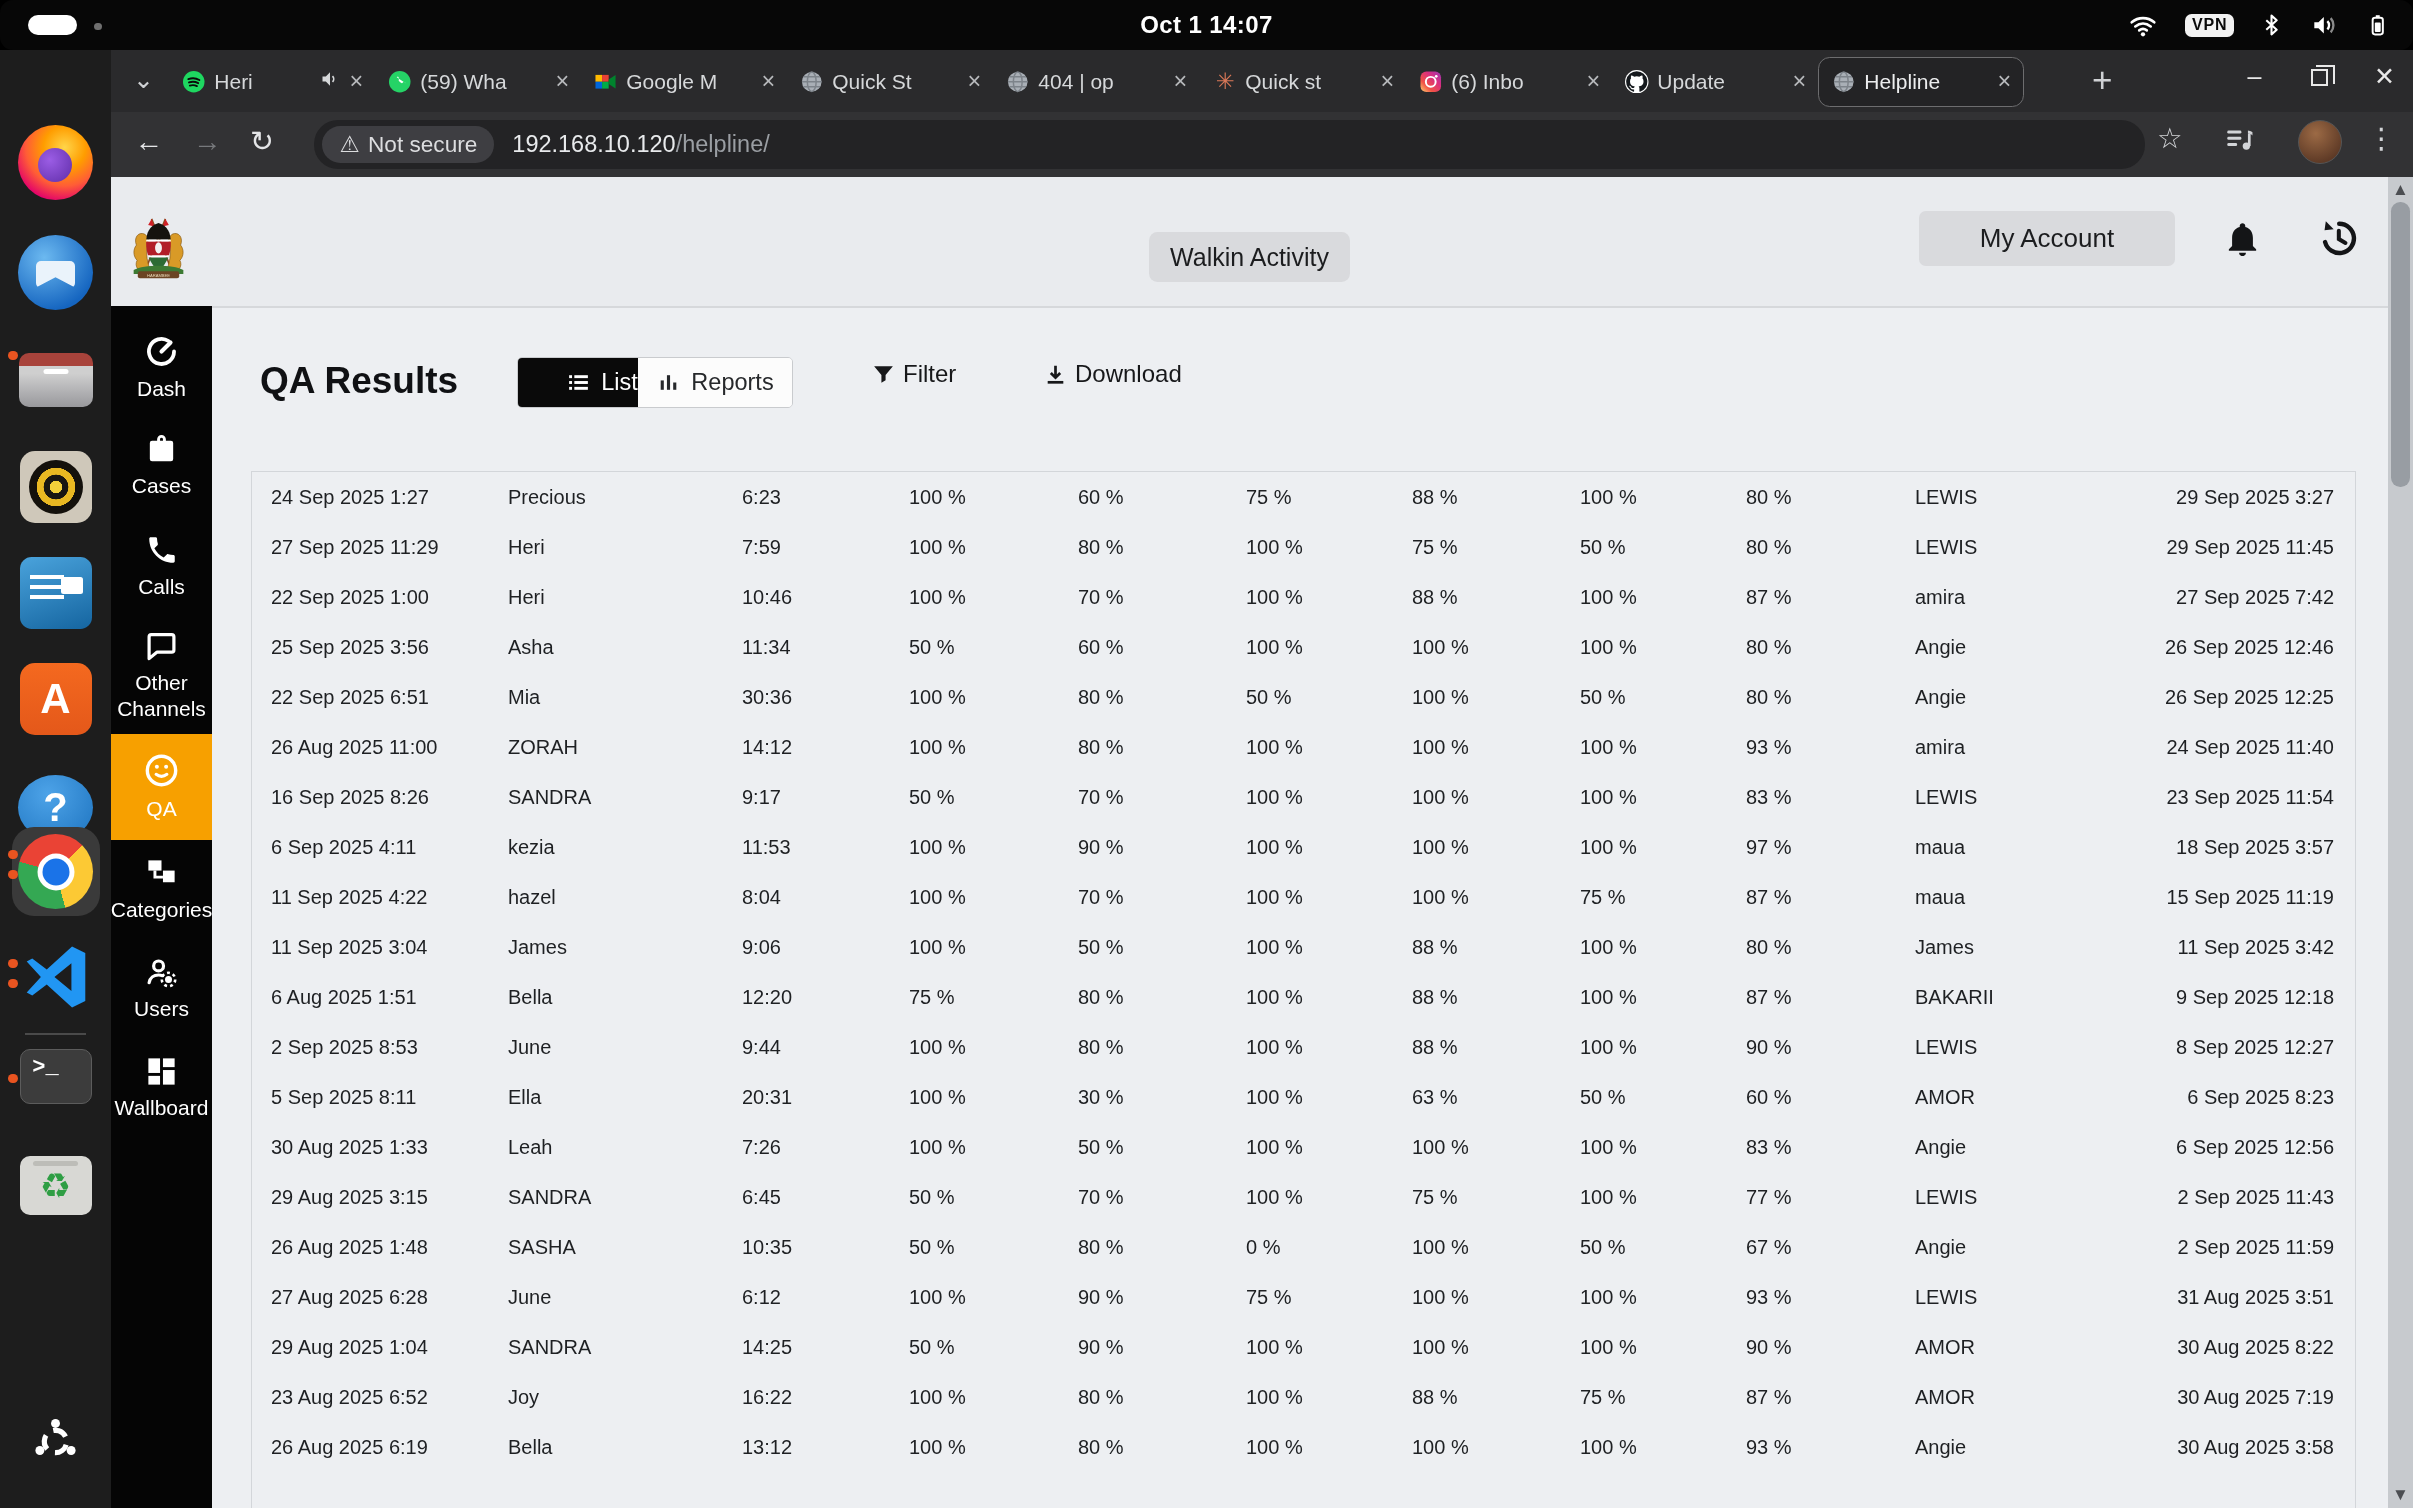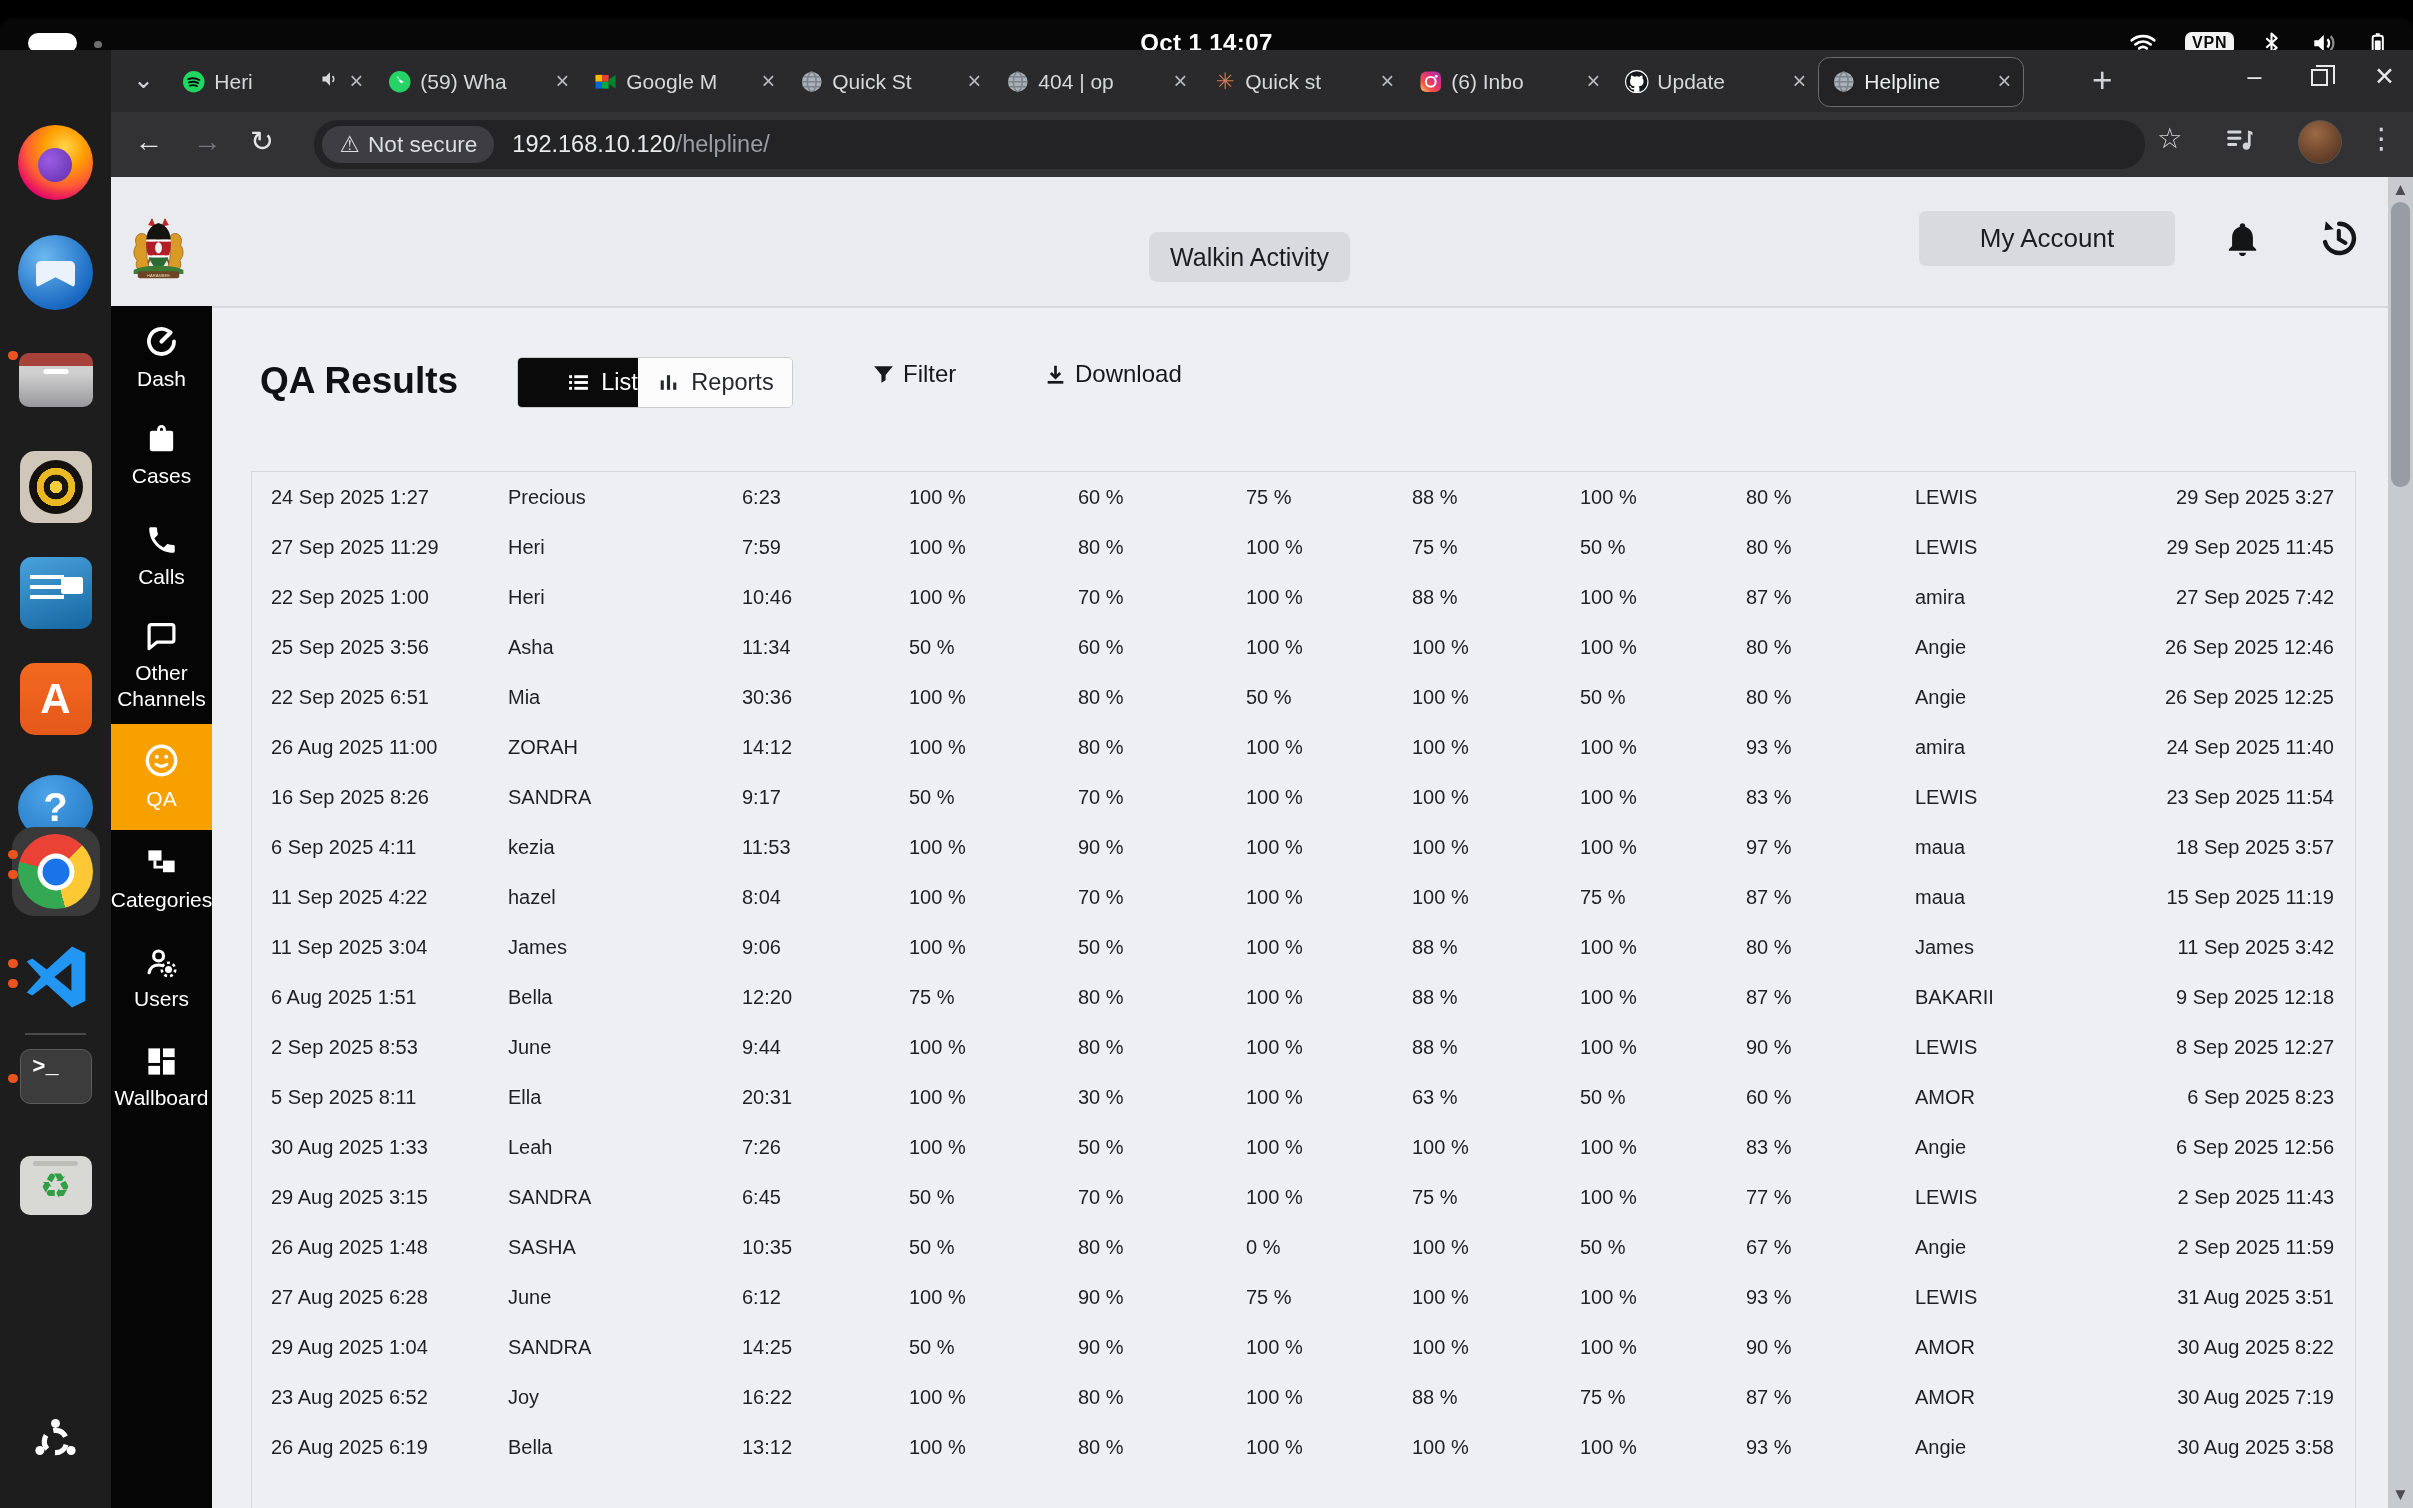--- a/index.html
+++ b/index.html
@@ -1,20 +1,20 @@
 <!DOCTYPE html>
 <html style="font-size:13.4px"><head>
 <meta charset="utf-8">
 <style>
   * { margin:0; padding:0; box-sizing:border-box; }
   html,body { width:2413px; height:1508px; overflow:hidden; background:#000;
               font-family:"Liberation Sans", sans-serif; }
 
   
-  #sysbar { position:absolute; left:0; top:18px; width:2413px; height:50px; background:#070707; color:#fff;border-radius:13px; }
+  #sysbar { position:absolute; left:0; top:0; width:2413px; height:50px; background:#070707; color:#fff;border-radius:13px; }
   #ws-pill { position:absolute; left:28px; top:15px; width:49px; height:20px; background:#fff; border-radius:10px; }
   #ws-dot  { position:absolute; left:94px; top:22.6px; width:7.5px; height:7.5px; background:#6f6f6f; border-radius:50%; }
   #clock { position:absolute; left:50%; top:0; transform:translateX(-50%); line-height:50px; font-size:24px; font-weight:600; letter-spacing:0.4px; }
   #tray { position:absolute; right:23.5px; top:0; height:50px; display:flex; align-items:center; gap:25px; }
   .vpn-badge { background:#f2f2f2; color:#0a0a0a; font-size:16px; font-weight:700; padding:2.5px 6.7px; border-radius:6.7px; letter-spacing:0.8px; }
   #tray svg { display:block; }
 
   
   #dock { position:absolute; left:0; top:50px; width:111px; height:1458px; background:#1d1d1d; }
   .dock-item { position:absolute; left:0; width:111px; display:flex; justify-content:center; }
@@ -84,21 +84,21 @@
   
   #page { position:absolute; left:0; top:127px; width:2302px; height:1331px; background:#edeff2; }
   #page-header { position:absolute; left:0; top:0; width:2302px; height:129px; background:#e9ebee; }
   #logo { position:absolute; left:12.6px; top:35px; width:69px; height:69px; }
   .gray-btn { position:absolute; background:#d9dadd; border-radius:8.4px; color:#1c1d1f; display:flex; align-items:center; justify-content:center; }
   #walkin-btn { left:1038px; top:55px; width:201px; height:50px; font-size:25px; }
   #account-btn { left:1808px; top:34px; width:256px; height:55px; font-size:26px; border-radius:6.7px; }
   #bell-btn { position:absolute; left:2112px; top:40px; }
   #hist-btn { position:absolute; left:2204px; top:39px; }
 
-  #sidenav { position:absolute; left:0; top:129px; width:101px; height:1202px; background:#050505; padding-top:5px; }
+  #sidenav { position:absolute; left:0; top:129px; width:101px; height:1202px; background:#050505; padding-top:15px; }
   .nav-item { width:101px; display:flex; flex-direction:column; align-items:center; justify-content:center; gap:6.7px;
               color:#fff; font-size:21px; text-align:center; line-height:1.25; }
   .nav-item svg { display:block; }
   .nav-item.active { background:#f7a000; }
 
   #content { position:absolute; left:101px; top:129px; width:2201px; height:1202px; background:#edeff2; border-top:2.5px solid #d6d8db; }
 
   #qa-title { position:absolute; left:48px; top:52px; font-size:37px; font-weight:700; color:#101114; }
   #seg { position:absolute; left:305px; top:49px; height:51px; display:flex; border:1.7px solid #c9cbce; border-radius:5px; overflow:hidden; }
   .seg-btn { display:flex; align-items:center; justify-content:center; gap:10px; font-size:23.5px; }

